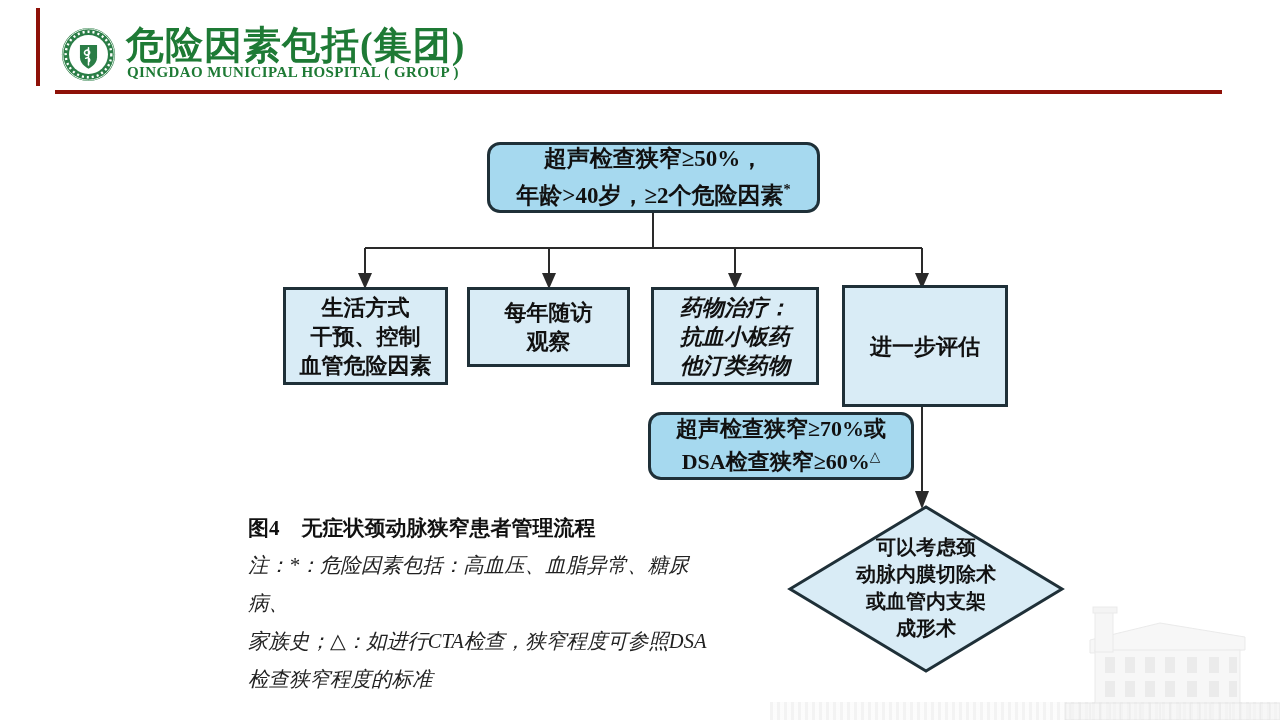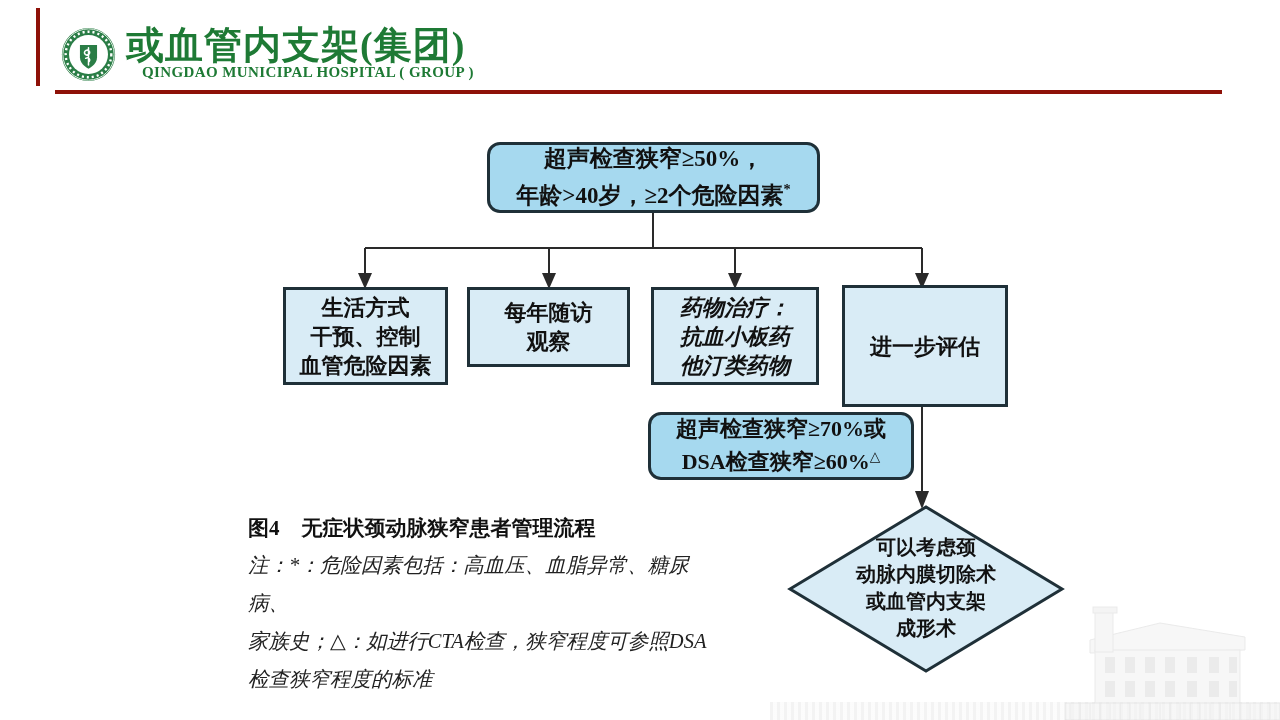--- a/index.html
+++ b/index.html
@@ -9,21 +9,21 @@
   }
   
   .red-vbar{position:absolute;left:36px;top:8px;width:4px;height:78px;background:#8e1108;}
   .red-hrule{position:absolute;left:55px;top:90px;width:1167px;height:4px;background:#8e1108;}
   .logo{position:absolute;left:60px;top:26px;width:57px;height:57px;}
   .title-cn{
     position:absolute;left:126px;top:20px;font-size:38px;font-weight:bold;
     color:#1e7a35;letter-spacing:1px;font-family:"Liberation Serif","DejaVu Serif",serif;
   }
   .title-en{
-    position:absolute;left:142px;top:64px;font-size:15px;font-weight:bold;
+    position:absolute;left:127px;top:64px;font-size:15px;font-weight:bold;
     color:#1e7a35;letter-spacing:0.4px;font-family:"Liberation Serif","DejaVu Serif",serif;
   }
   
   .connector-layer{position:absolute;left:0;top:0;width:1280px;height:720px;pointer-events:none;}
   .fc-box{
     position:absolute;box-sizing:border-box;border:3px solid #1f3038;
     display:flex;flex-direction:column;justify-content:center;align-items:center;
     text-align:center;font-weight:bold;color:#111;
   }
   .fill-dark{background:#a6d9ef;}
@@ -65,21 +65,21 @@
   <div class="red-hrule"></div>
 
   <svg class="logo" viewBox="0 0 60 60">
     <circle cx="30" cy="30" r="28" fill="#2a7d46"></circle>
     <circle cx="30" cy="30" r="27" fill="none" stroke="#e8f3ea" stroke-width="1"></circle>
     <circle cx="30" cy="30" r="20.5" fill="#ffffff"></circle>
     <circle cx="30" cy="30" r="24" fill="none" stroke="#ffffff" stroke-width="2.5" stroke-dasharray="2.2 3.1"></circle>
     <path d="M 21,20 h 18 v 13 c 0,8 -9,12 -9,12 c 0,0 -9,-4 -9,-12 z" fill="#2a7d46"></path>
     <path d="M 30,23 v 18 M 27,26 c 3,-2 6,2 3,4 c -3,2 -6,-2 -3,-4 m 0,8 c 3,-2 6,2 3,4" fill="none" stroke="#ffffff" stroke-width="1.6" stroke-linecap="round"></path>
   </svg>
-  <div class="title-cn">或血管内支架(集团)</div>
+  <div class="title-cn">危险因素包括(集团)</div>
   <div class="title-en">QINGDAO MUNICIPAL HOSPITAL ( GROUP )</div>
 
   <svg class="connector-layer" viewBox="0 0 1280 720">
     <g stroke="#2a2a2a" stroke-width="2" fill="none">
       <line x1="653" y1="213" x2="653" y2="248"></line>
       <line x1="365" y1="248" x2="922" y2="248"></line>
       <line x1="365" y1="248" x2="365" y2="276"></line>
       <line x1="549" y1="248" x2="549" y2="276"></line>
       <line x1="735" y1="248" x2="735" y2="276"></line>
       <line x1="922" y1="248" x2="922" y2="276"></line>

